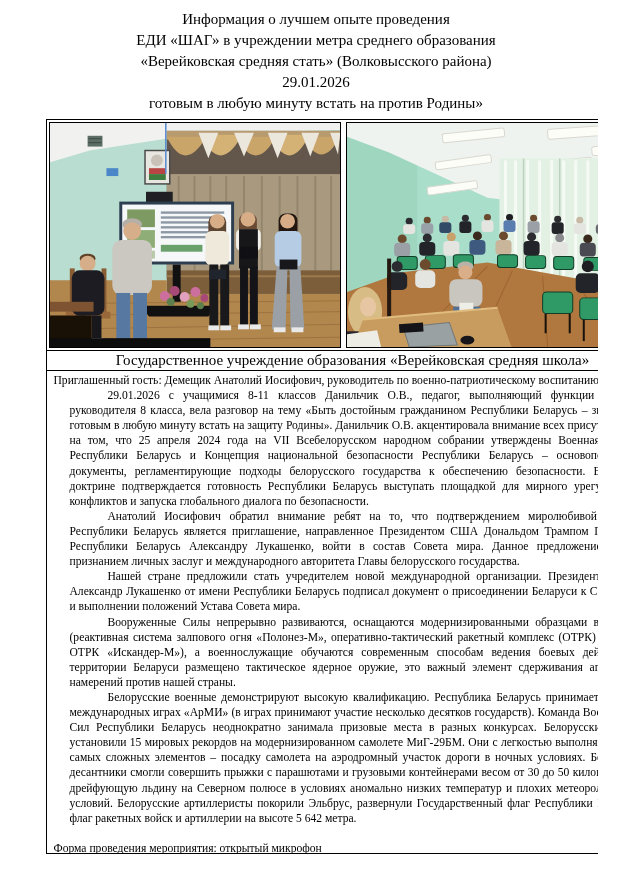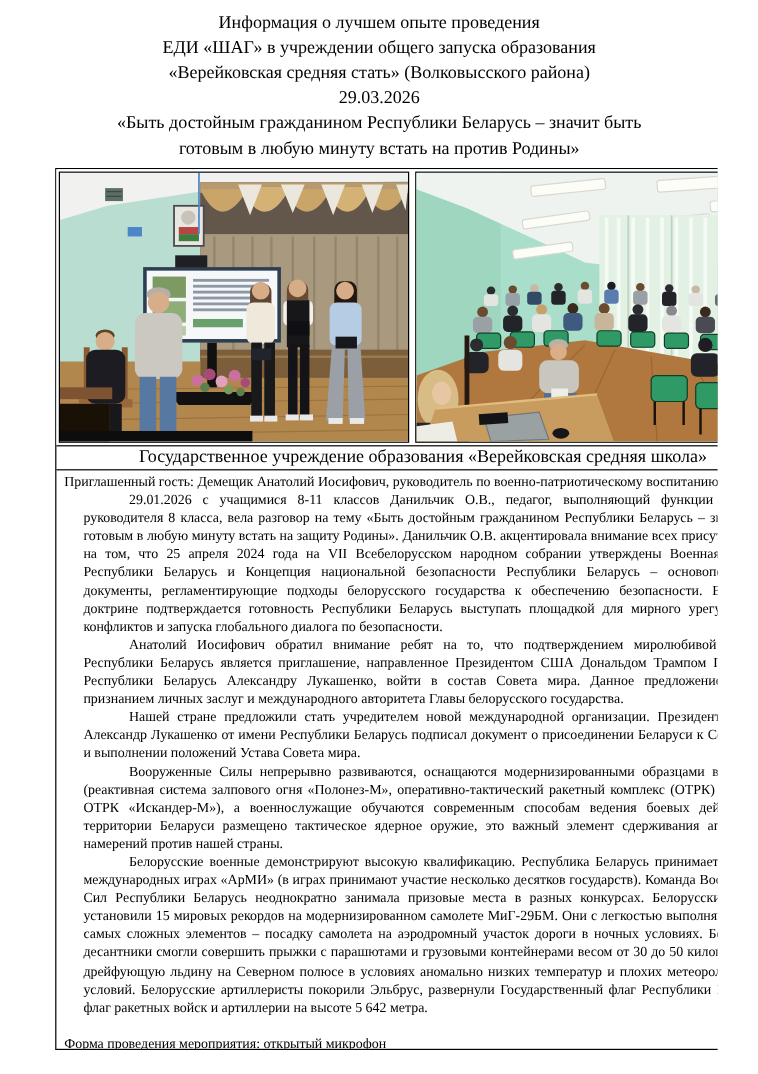--- a/index.html
+++ b/index.html
@@ -59,24 +59,23 @@
   .text-cell p.left { text-align: left; }
   .footer-gap { height: 15px; }
 </style>
 </head>
 <body>
 
 <div class="page">
 
   <div class="title-block">
     <div>Информация о лучшем опыте проведения</div>
-    <div>ЕДИ «ШАГ» в учреждении общего запуска образования</div>
+    <div>ЕДИ «ШАГ» в учреждении метра среднего образования</div>
     <div>«Верейковская средняя стать» (Волковысского района)</div>
-    <div>29.03.2026</div>
-    <div>«Быть достойным гражданином Республики Беларусь – значит быть</div>
+    <div>29.01.2026</div>
     <div>готовым в любую минуту встать на против Родины»</div>
   </div>
 
   <div class="doc-table">
 
     <div class="photos-row">
 
       <div class="photo-cell left">
         <svg viewBox="0 0 293 228" preserveAspectRatio="none">
           <rect width="293" height="228" fill="#b9ddd0"></rect>

